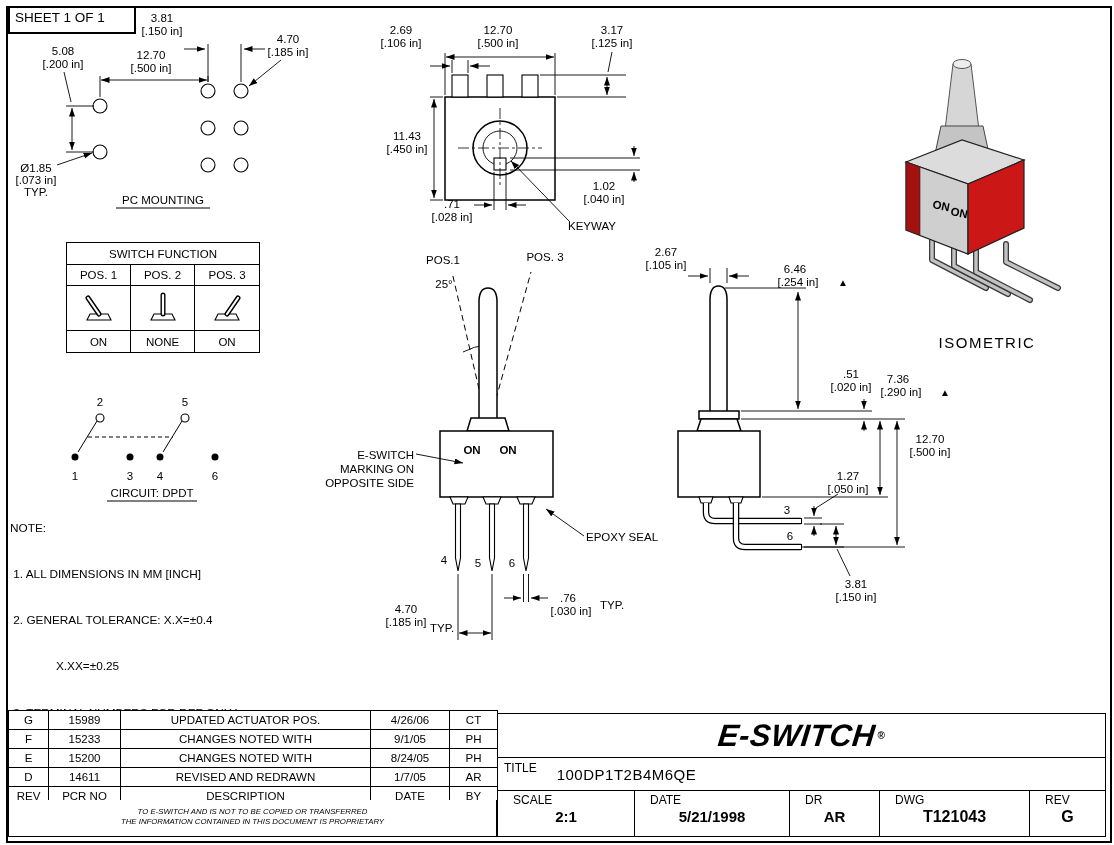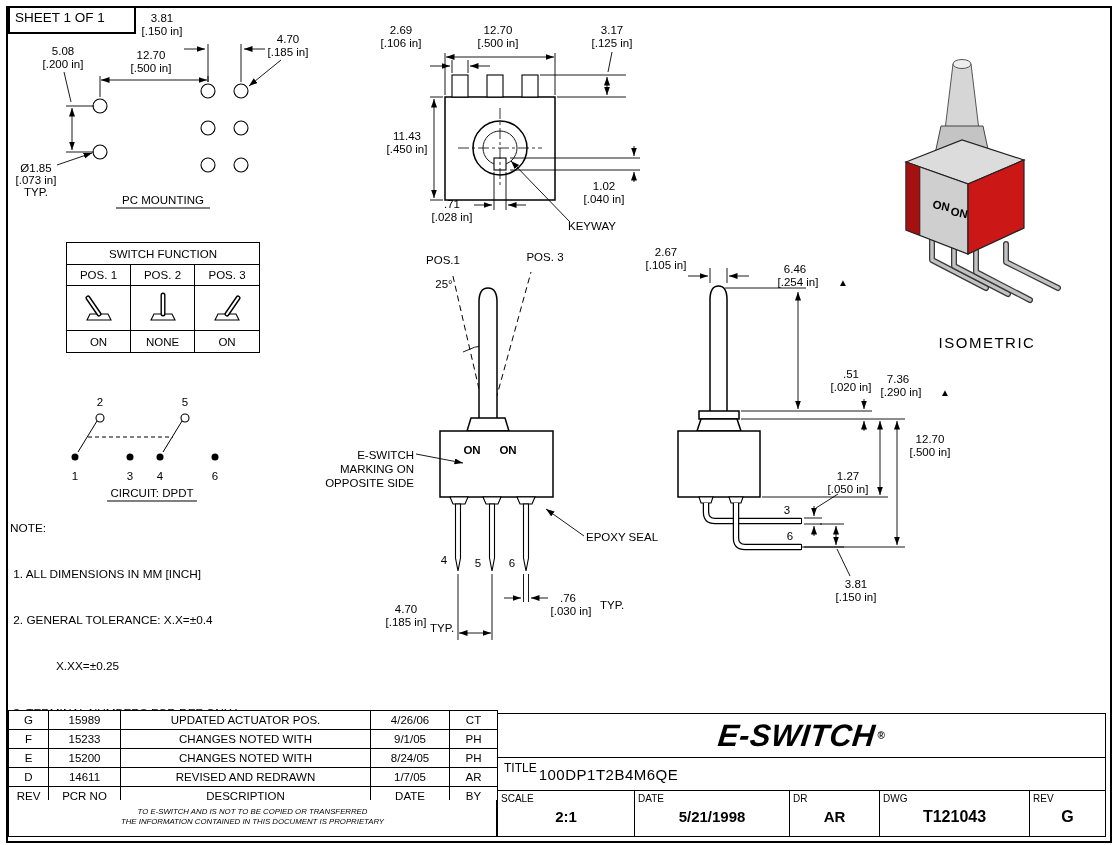--- a/index.html
+++ b/index.html
@@ -38,25 +38,25 @@
   .prop-box{border:1.3px solid #000;border-top:none;text-align:center;font-style:italic;
             font-size:7.8px;line-height:9.8px;padding-top:7px;background:#fff;}
   
   .tb{border:1.6px solid #000;background:#fff;display:flex;flex-direction:column;box-sizing:border-box;}
   .tb-logo{height:43px;border-bottom:1.6px solid #000;display:flex;align-items:center;justify-content:center;}
   .logo-text{display:inline-block;font-size:31px;font-weight:bold;font-style:italic;
              transform:skewX(-6deg);letter-spacing:0.5px;}
   .logo-reg{font-size:10px;font-weight:bold;vertical-align:super;margin-left:2px;}
   .tb-title{height:32px;border-bottom:1.6px solid #000;display:flex;}
   .tb-title .lbl-sm{font-size:12px;margin:3px 0 0 6px;}
-  .tb-title .part-no{font-size:15px;letter-spacing:0.5px;margin:8px 0 0 2px;}
+  .tb-title .part-no{font-size:15px;letter-spacing:0.5px;margin:8px 0 0 20px;}
   .tb-bottom{flex:1;display:flex;}
   .tb-cell{position:relative;border-right:1.6px solid #000;box-sizing:border-box;}
   .tb-cell:last-child{border-right:none;}
-  .tb-cell .lbl-sm{position:absolute;top:2px;left:3px;font-size:10px;}
+  .tb-cell .lbl-sm{position:absolute;top:2px;left:15px;font-size:12px;}
   .tb-cell .val{position:absolute;left:0;right:0;top:17px;text-align:center;font-size:15px;font-weight:bold;}
   .tb-cell .val.lg{font-size:16px;}
 </style>
 </head>
 <body>
 
 <div class="abs frame"></div>
 
 <svg class="abs drawing" width="1114" height="845" viewBox="0 0 1114 845">
 <defs>

